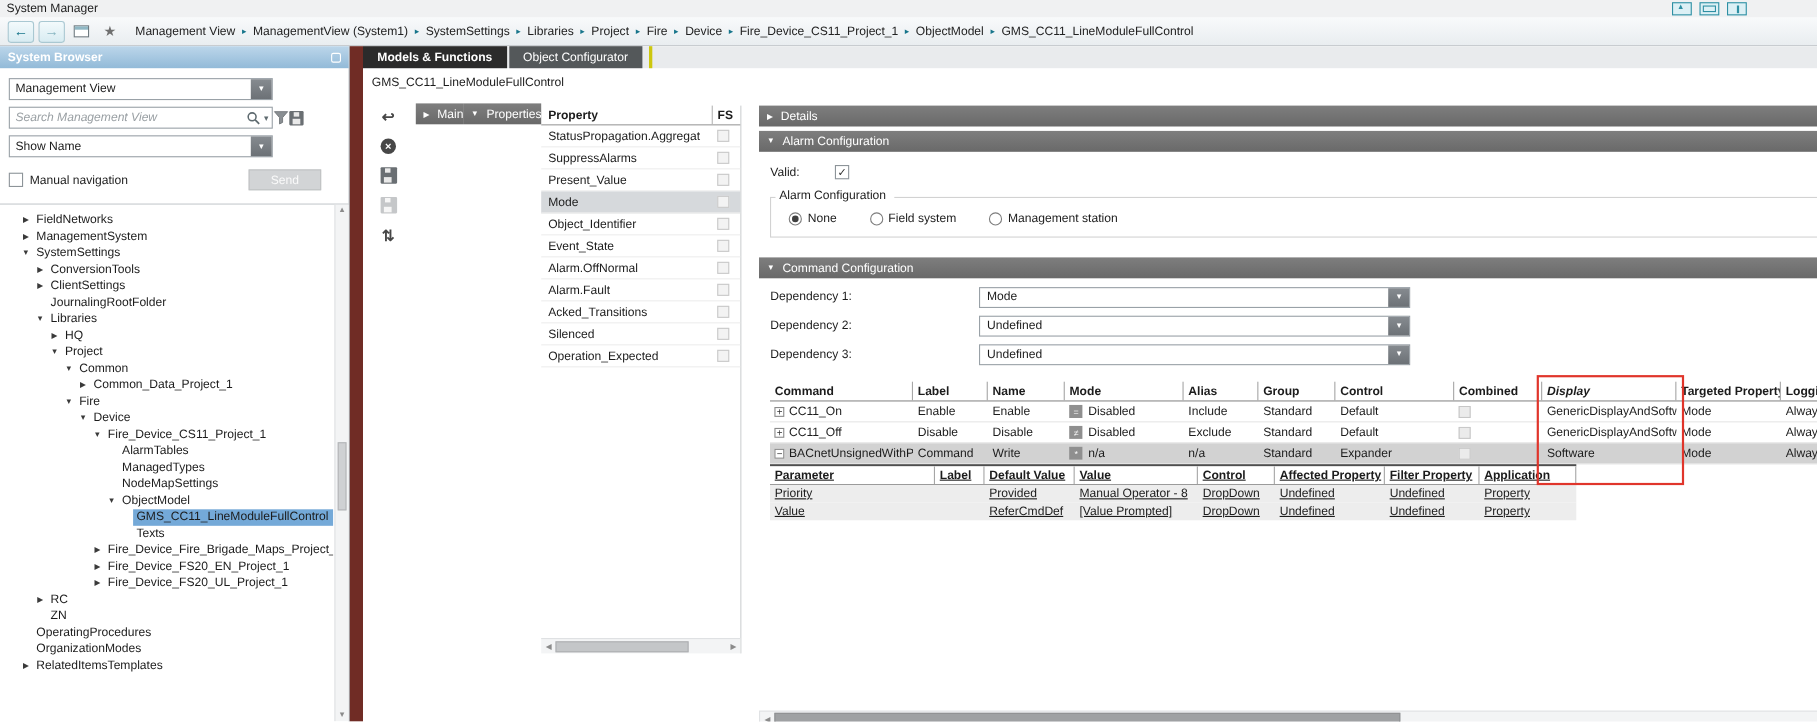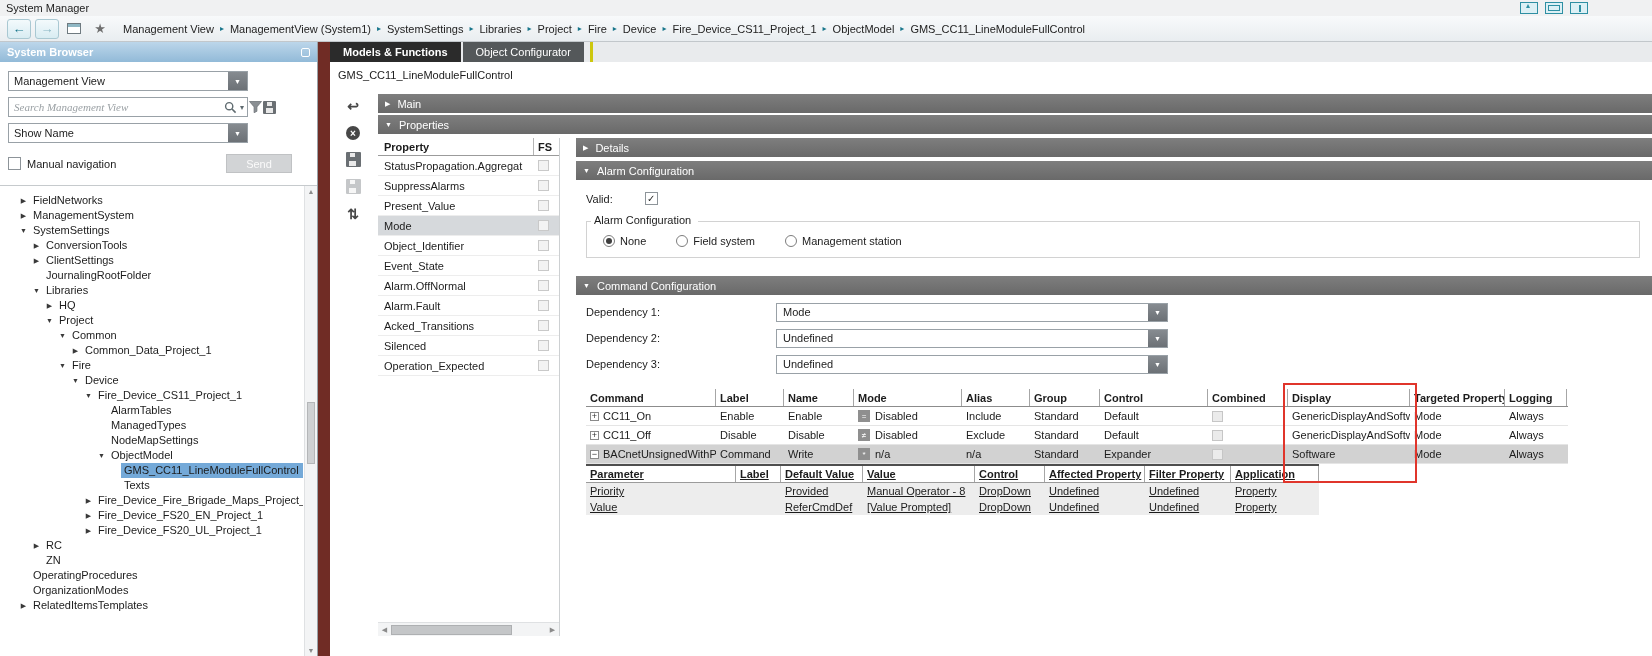--- a/index.html
+++ b/index.html
@@ -39,21 +39,21 @@
   .left-panel{width:318px;border-right:1px solid #9aa2a8;display:flex;flex-direction:column;background:#fff;flex:none;}
   .lp-header{height:20px;background:linear-gradient(#bcd6ea,#92bad8);color:#fff;font-weight:bold;
     display:flex;align-items:center;padding:0 7px;flex:none;}
   .lp-pin{margin-left:auto;width:9px;height:9px;border:1px solid #fff;border-radius:2px;display:inline-block;}
   .lp-controls{padding:9px 8px 0 8px;display:flex;flex-direction:column;gap:6px;flex:none;}
   .combo{width:240px;height:20px;border:1px solid #99a1a7;background:#fff;display:flex;align-items:center;}
   .combo .val{flex:1;padding:0 5px;overflow:hidden;white-space:nowrap;}
   .dd-btn{width:19px;height:100%;background:linear-gradient(#868b90,#6c7176);color:#fff;
     display:flex;align-items:center;justify-content:center;flex:none;}
   .dd-btn::after{content:"▼";font-size:7px;}
-  .search-row{display:flex;align-items:center;gap:0;font-family:Liberation Serif, serif;}
+  .search-row{display:flex;align-items:center;gap:0;}
   .search-box{width:240px;height:20px;border:1px solid #99a1a7;display:flex;align-items:center;background:#fff;padding-right:3px;gap:3px;}
   .search-box input{flex:1;border:0;outline:0;font-family:inherit;font-size:11px;padding:0 5px;min-width:0;background:transparent;color:#333;}
   .search-box input::placeholder{font-style:italic;color:#9aa0a4;}
   .search-dd{font-size:8px;color:#5f6b70;}
   .floppy{width:13px;height:13px;background:#6a6f73;border-radius:1px;position:relative;display:inline-block;}
   .floppy::before{content:"";position:absolute;top:1px;left:4px;width:5px;height:4px;background:#e9e9e9;}
   .floppy::after{content:"";position:absolute;bottom:1px;left:3px;width:7px;height:5px;background:#e9e9e9;}
   .floppy.lg{width:15px;height:15px;}
   .floppy.dim{opacity:.38;}
   .manual-row{display:flex;align-items:center;width:284px;gap:6px;margin-top:5px;}
@@ -83,21 +83,21 @@
   .tab.active{background:#2b2b2b;font-weight:bold;}
   .tab.inactive{background:#54585a;margin-left:2px;}
   .tab-accent{width:3px;background:#cdc70e;margin-left:6px;}
   .obj-title-row{height:26px;display:flex;align-items:center;padding-left:8px;flex:none;}
   .content-row{flex:1;display:flex;min-height:0;}
   .icon-strip{width:46px;display:flex;flex-direction:column;align-items:center;padding-top:10px;gap:12px;flex:none;}
   .is-icon{width:18px;height:16px;display:flex;align-items:center;justify-content:center;color:#474747;font-size:14px;font-weight:bold;}
   .cancel-circle{width:14px;height:14px;border-radius:50%;background:#474747;color:#fff;font-size:10px;
     display:flex;align-items:center;justify-content:center;font-weight:bold;}
 
-  .accordion{flex:1;display:flex;flex-direction:column;min-width:0;padding:6px 0 0 2px;}
+  .accordion{flex:1;display:flex;flex-direction:row;min-width:0;padding:6px 0 0 2px;}
   .sec-bar{height:19px;background:linear-gradient(#7e7e7e,#696969);color:#fff;display:flex;align-items:center;
     padding-left:7px;gap:7px;margin-bottom:2px;flex:none;}
   .sec-arrow{font-size:7px;}
 
   .props-content{display:flex;margin-top:2px;height:498px;min-height:0;}
   .prop-grid{width:182px;display:flex;flex-direction:column;border-right:1px solid #cdd0d2;flex:none;}
   .pg-head{display:flex;height:18px;font-weight:bold;border-bottom:1px solid #9b9b9b;align-items:center;flex:none;}
   .pg-head .c1{flex:1;padding-left:6px;}
   .pg-head .c2{width:26px;border-left:1px solid #b5b5b5;padding-left:4px;height:100%;display:flex;align-items:center;}
   .prop-rows{flex:1;min-height:0;}
@@ -532,21 +532,21 @@
               <div class="cmd-table-wrap">
                 <div class="t-head" id="cmd-head">
                     <span class="hc" style="width: 130px;">Command</span>
                     <span class="hc" style="width: 68px;">Label</span>
                     <span class="hc" style="width: 70px;">Name</span>
                     <span class="hc" style="width: 108px;">Mode</span>
                     <span class="hc" style="width: 68px;">Alias</span>
                     <span class="hc" style="width: 70px;">Group</span>
                     <span class="hc" style="width: 108px;">Control</span>
                     <span class="hc" style="width: 80px;">Combined</span>
-                    <span class="hc" style="width: 122px;">Display</span>
+                    <span class="hc" style="width: 122px; font-style: italic;">Display</span>
                     <span class="hc" style="width: 95px;">Targeted Property</span>
                     <span class="hc" style="width: 62px;">Logging</span>
                   </div>
                 <div id="cmd-rows">
                     <div class="t-row">
                       <span class="t-cell" style="width: 130px;">
                         <span class="expand-box">+</span>
                         <span>CC11_On</span>
                       </span>
                       <span class="t-cell" style="width: 68px;">Enable</span>

